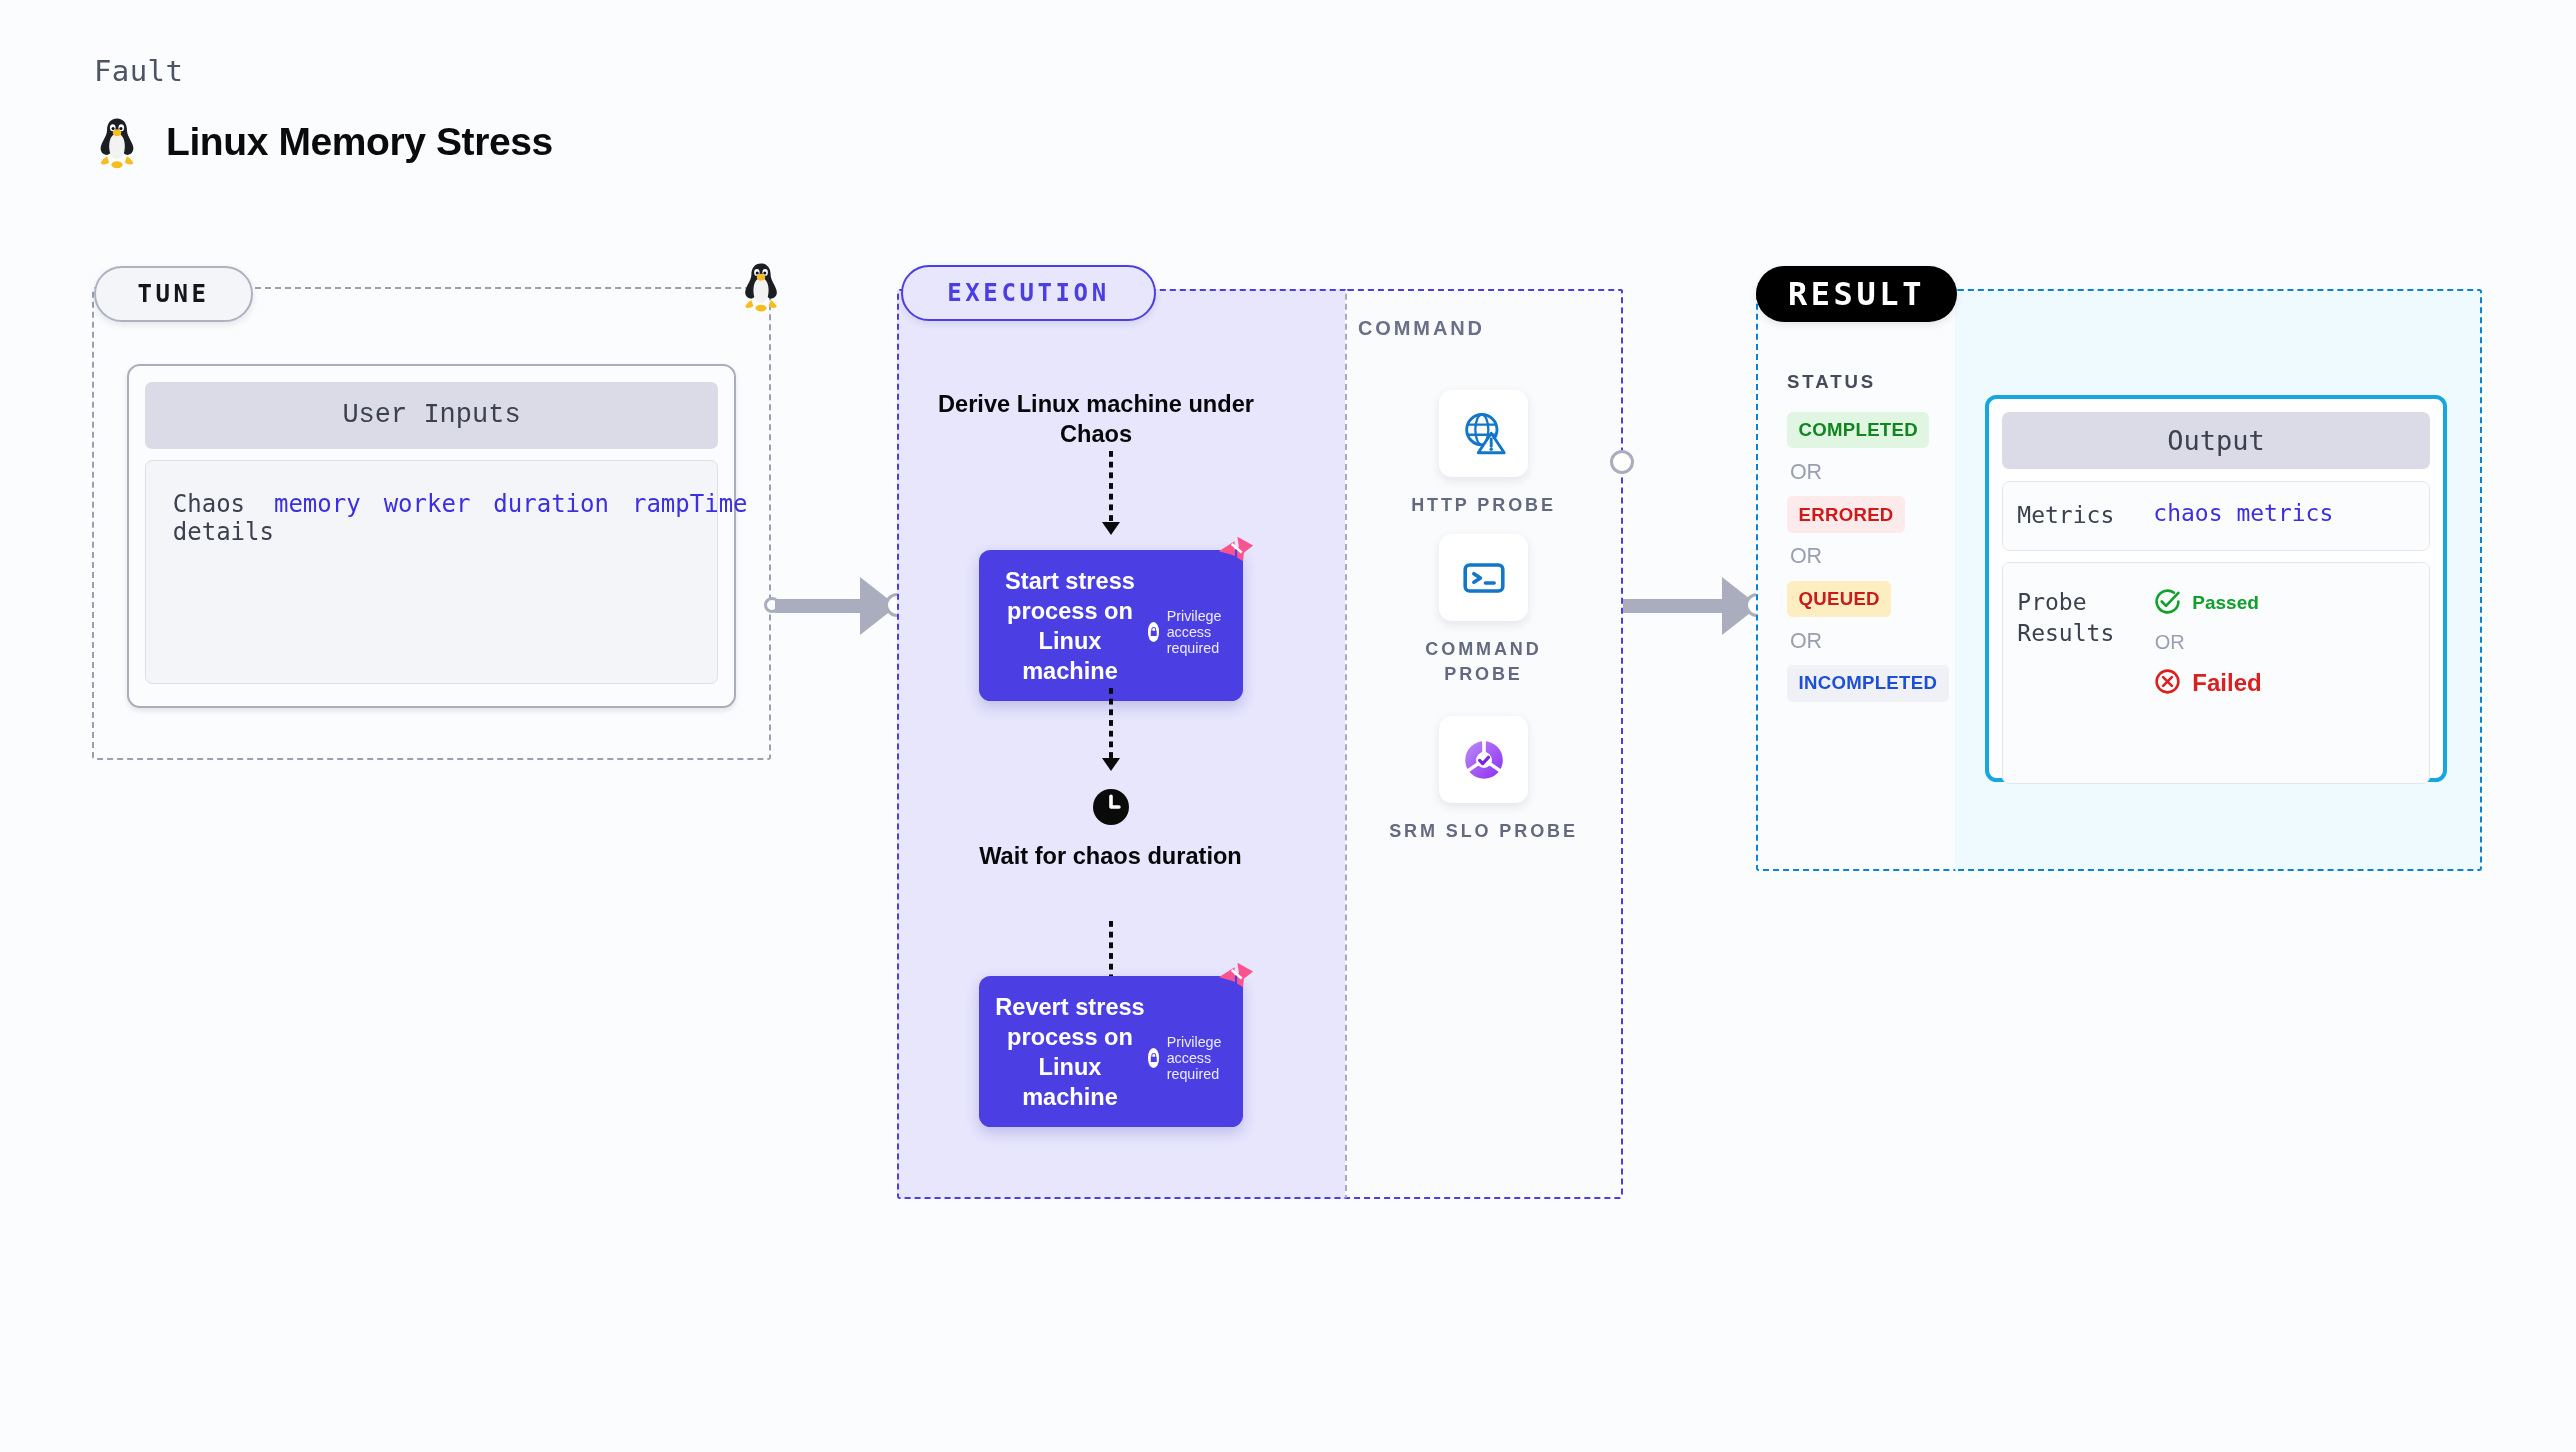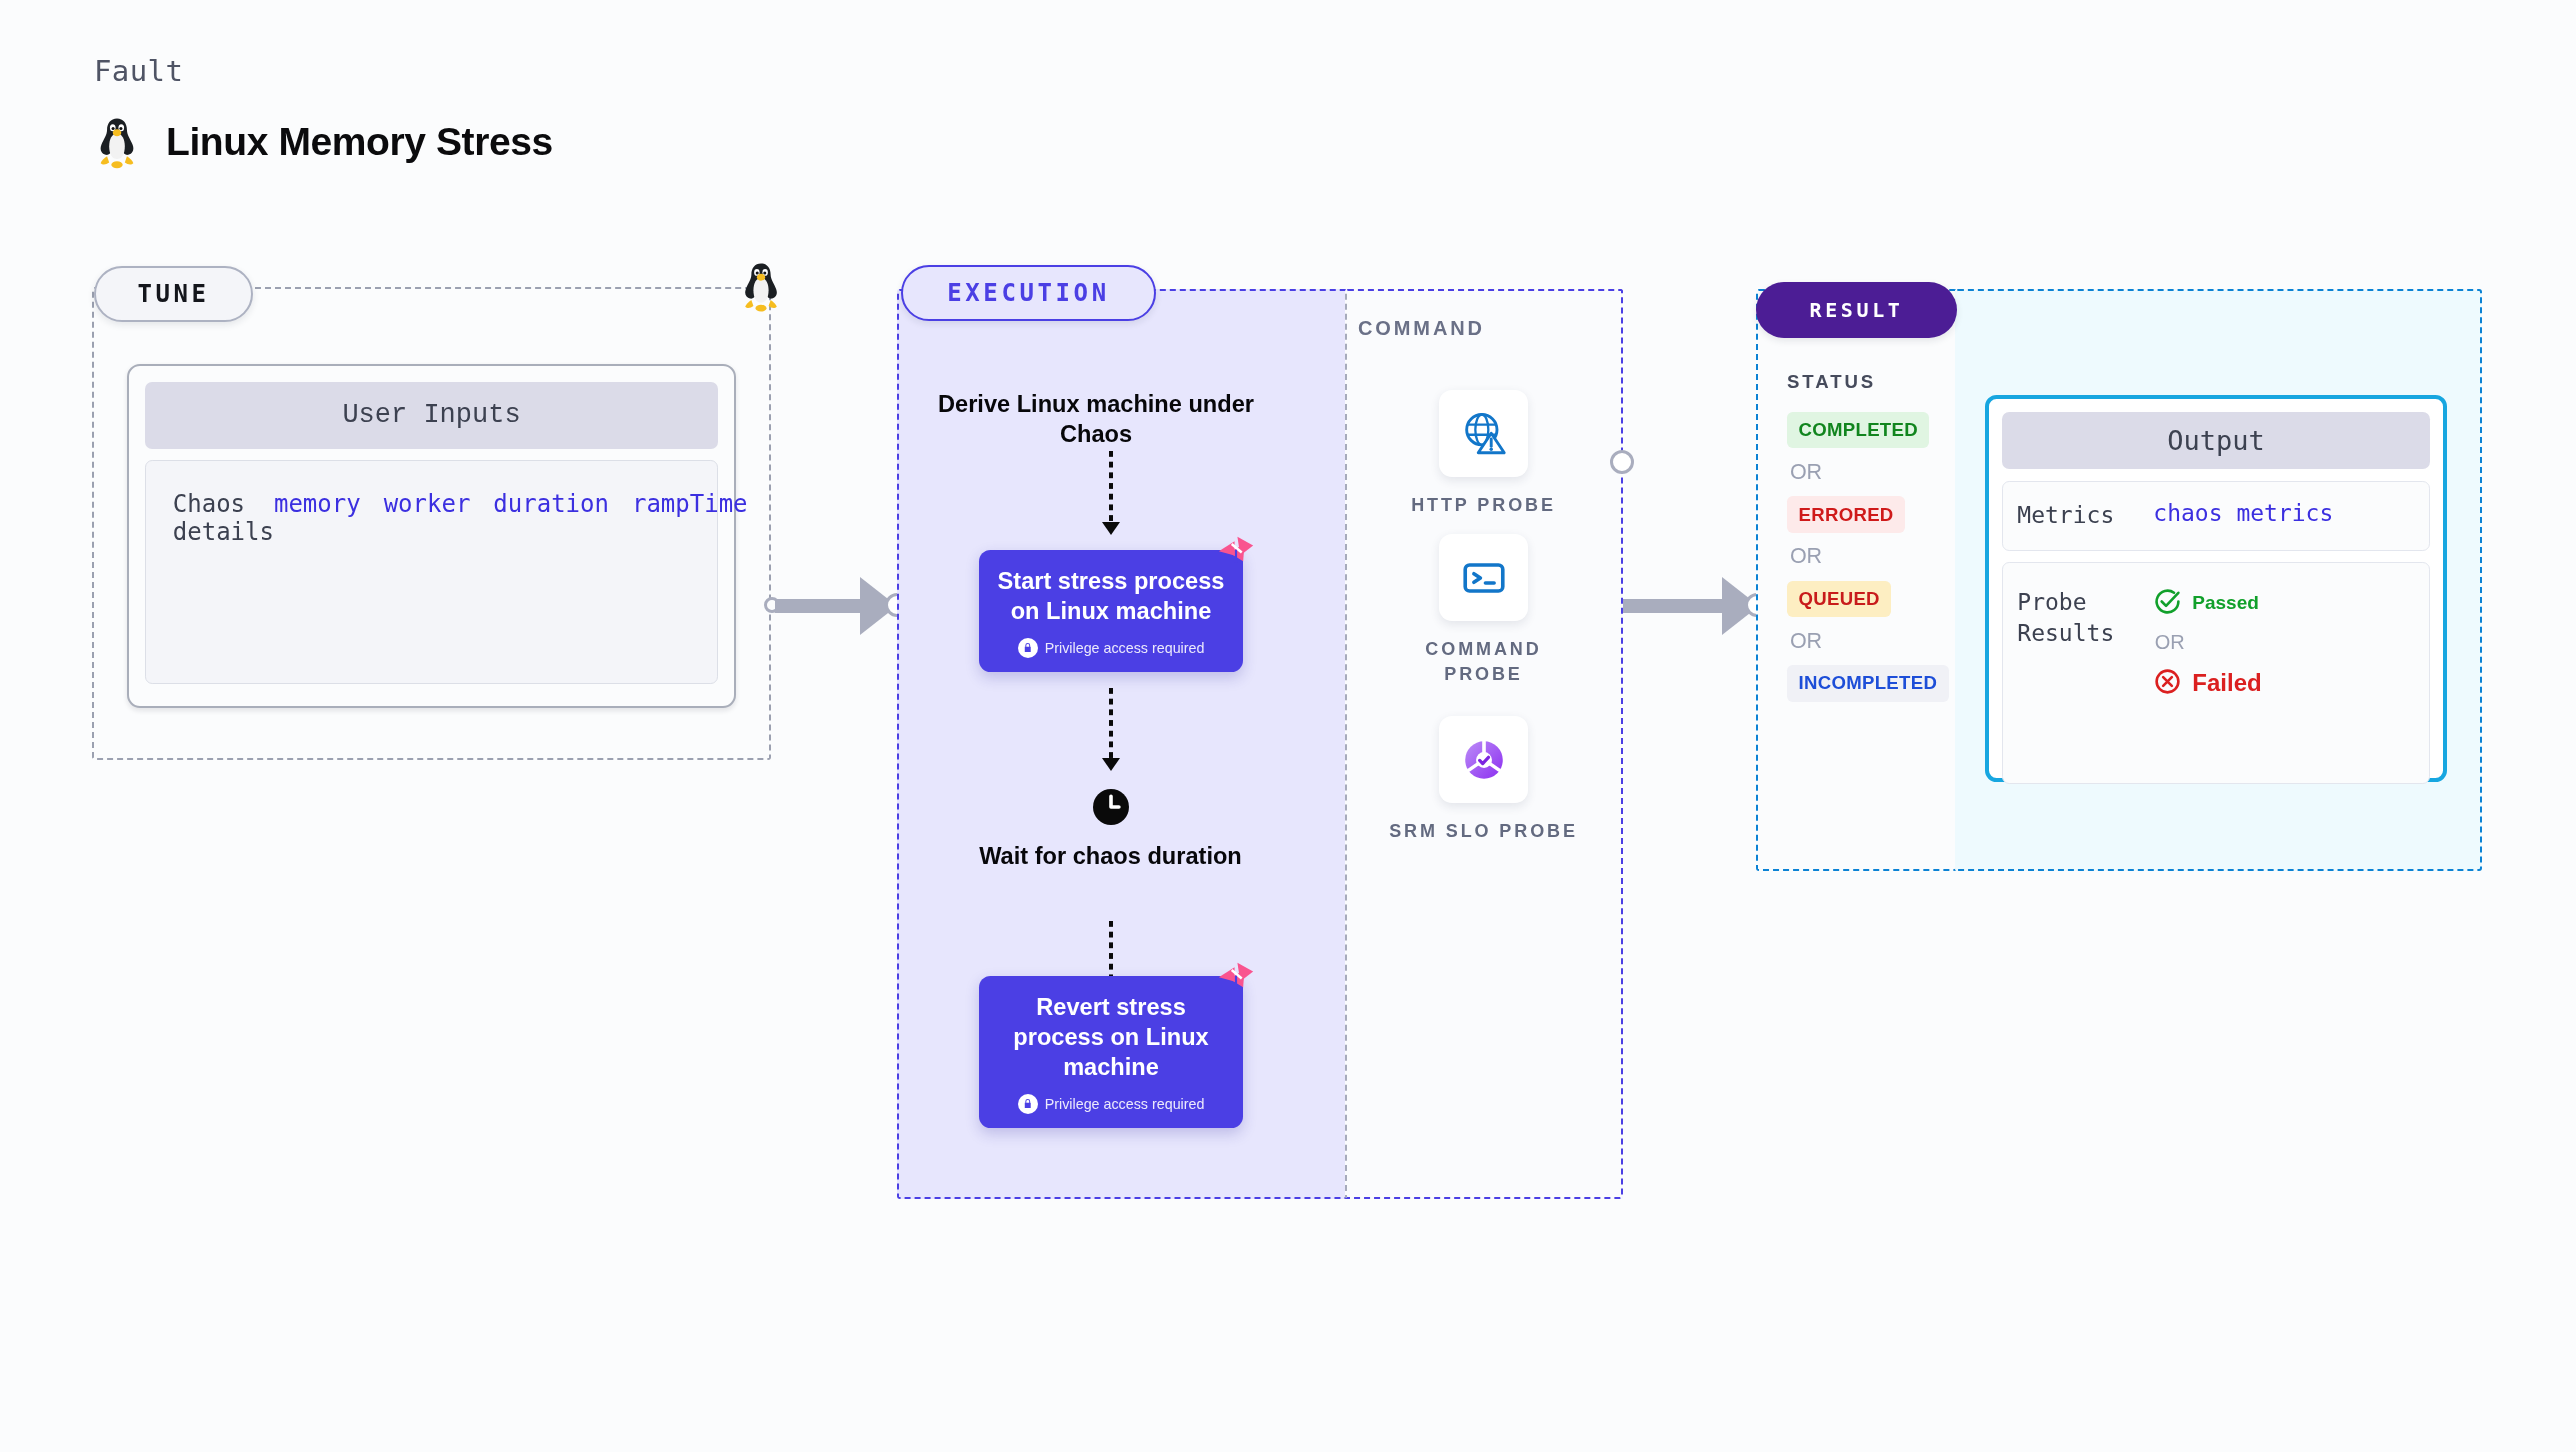--- a/index.html
+++ b/index.html
@@ -39,21 +39,21 @@
     position: absolute; display: flex; align-items: center; justify-content: center;
     font-family: "DejaVu Sans Mono", monospace;
     font-weight: 700; letter-spacing: 3.6px; border-radius: 716px;
     box-shadow: 0 2.9px 7.2px rgba(30,35,60,.10);
   }
   .pill-tune { left: 94px; top: 266px; width: 159px; height: 56px;
     background: #f4f5f9; border: 2.9px solid #adb2c2; color: #14161c; font-size: 24px; }
   .pill-exec { left: 901px; top: 265px; width: 255px; height: 56px;
     background: #e7e6fd; border: 2.9px solid #4b3fe4; color: #4b3fe4; font-size: 24px; }
   .pill-result { left: 1756px; top: 266px; width: 201px; height: 56px;
-    background: #4c1d95; border: none; color: #fff; font-size: 20px; margin-top: 16px; }
+    background: #000000; border: none; color: #fff; font-size: 32px; }
 
   
   .tune-card {
     position: absolute; left: 127px; top: 364px; width: 609px; height: 344px;
     background: #fbfcfd; border: 2.9px solid #a9aeba; border-radius: 13px;
     box-shadow: 0 2.1px 5px rgba(20,22,40,.10);
   }
   .card-head {
     margin: 15.8px 15.8px 0 15.8px; height: 67px; background: #dbdbe8;
     border-radius: 7px; display: flex; align-items: center; justify-content: center;
@@ -82,21 +82,21 @@
     background-size: 3.6px 10.7px;
   }
   .dot-head {
     position: absolute; left: 1102px; width: 0; height: 0;
     border-left: 9.3px solid transparent; border-right: 9.3px solid transparent;
     border-top: 13px solid #0a0a0a;
   }
   .step-box {
     position: absolute; width: 264px; background: #4b3fe4; border-radius: 11.5px;
     box-shadow: 0 5.7px 14.3px rgba(50,45,160,.22);
-    display: flex; flex-direction: column; align-items: center; justify-content: center;
+    display: flex; align-items: center; justify-content: center;
     padding: 15.8px 13px 14.3px;
   }
   .step-title { color: #fff; font-size: 23.6px; font-weight: 700; text-align: center; line-height: 1.28; }
   .step-sub { display: flex; align-items: center; gap: 7.2px; margin-top: 11.5px; }
   .step-sub span { color: #eceafc; font-size: 14.3px; }
   .lockdot { width: 20px; height: 20px; border-radius: 50%; background: #fff;
     display: flex; align-items: center; justify-content: center; }
   .lockdot svg { width: 11.5px; height: 11.5px; }
   .litmus { position: absolute; right: -13px; top: -15.8px; width: 40px; height: 36px; }
 

